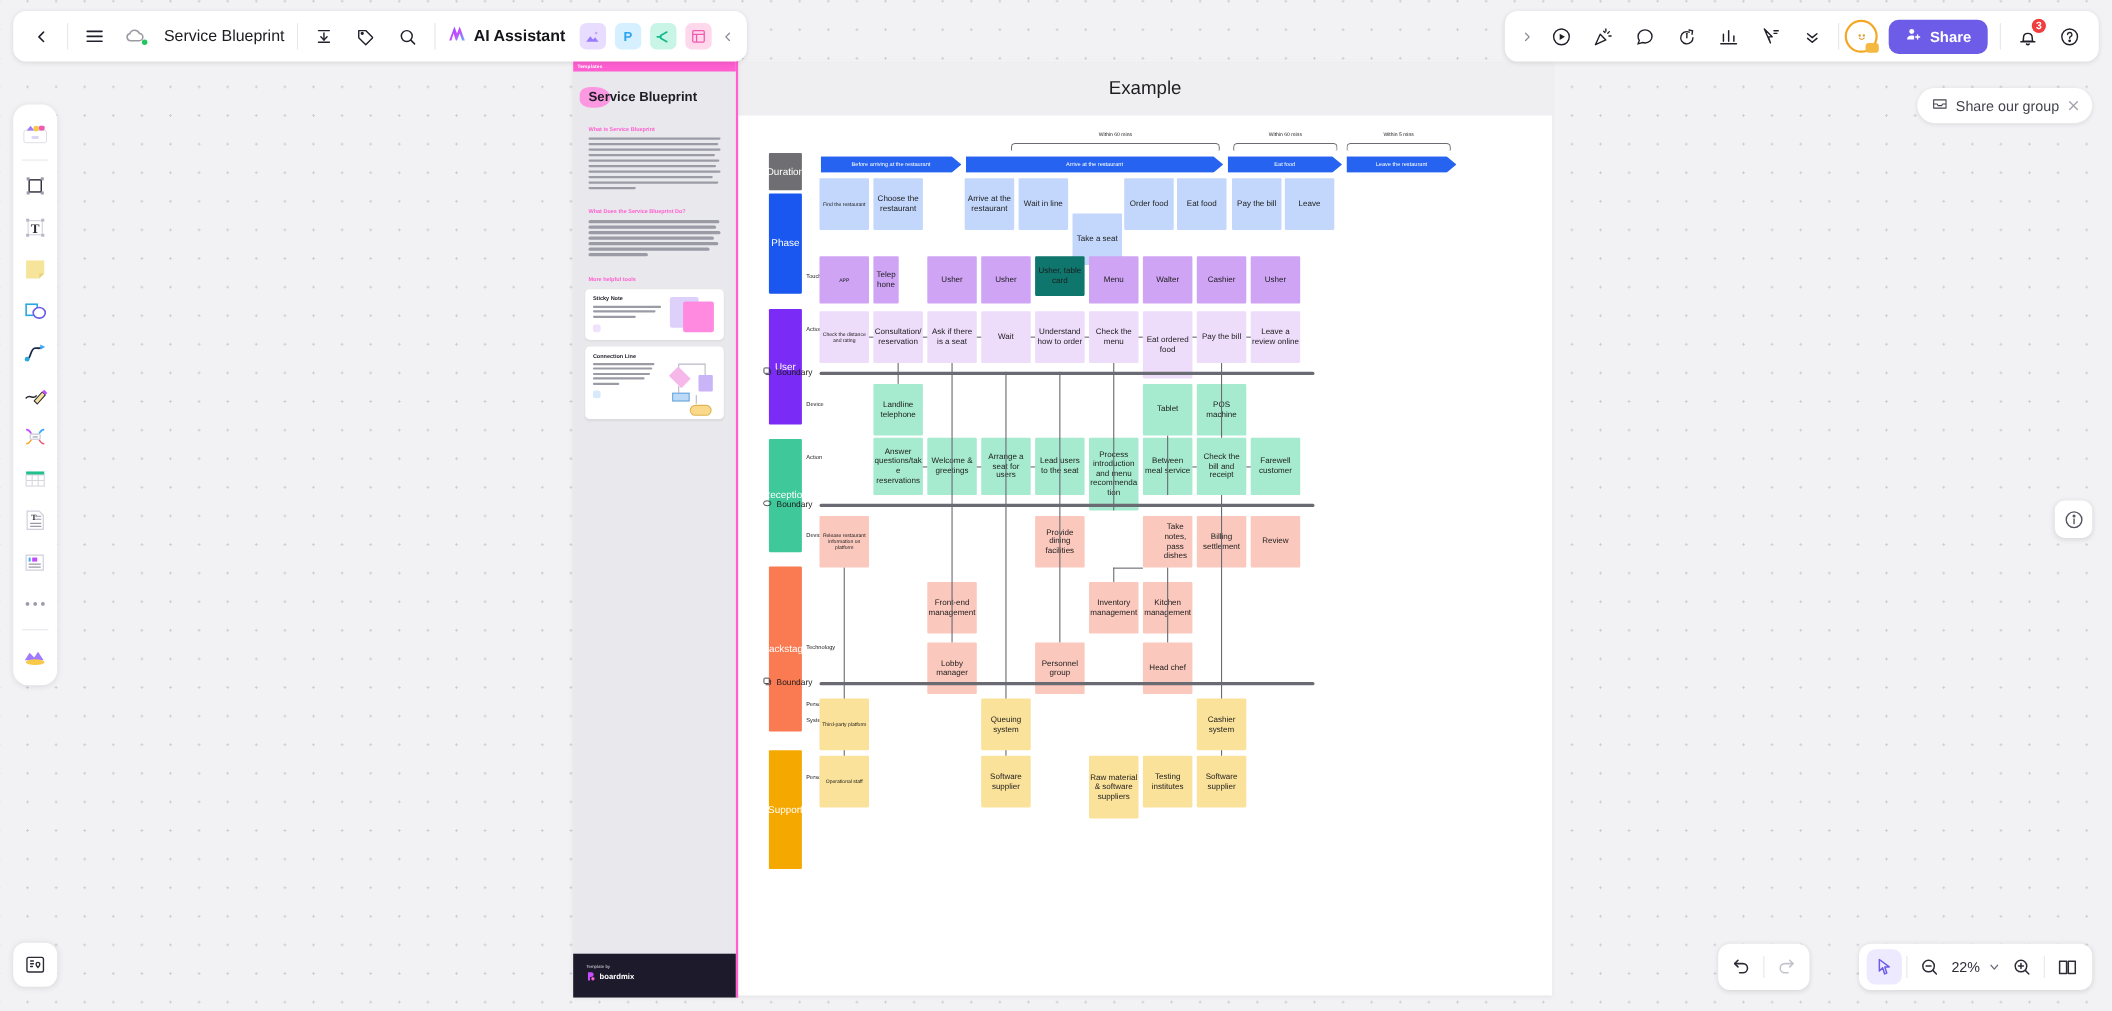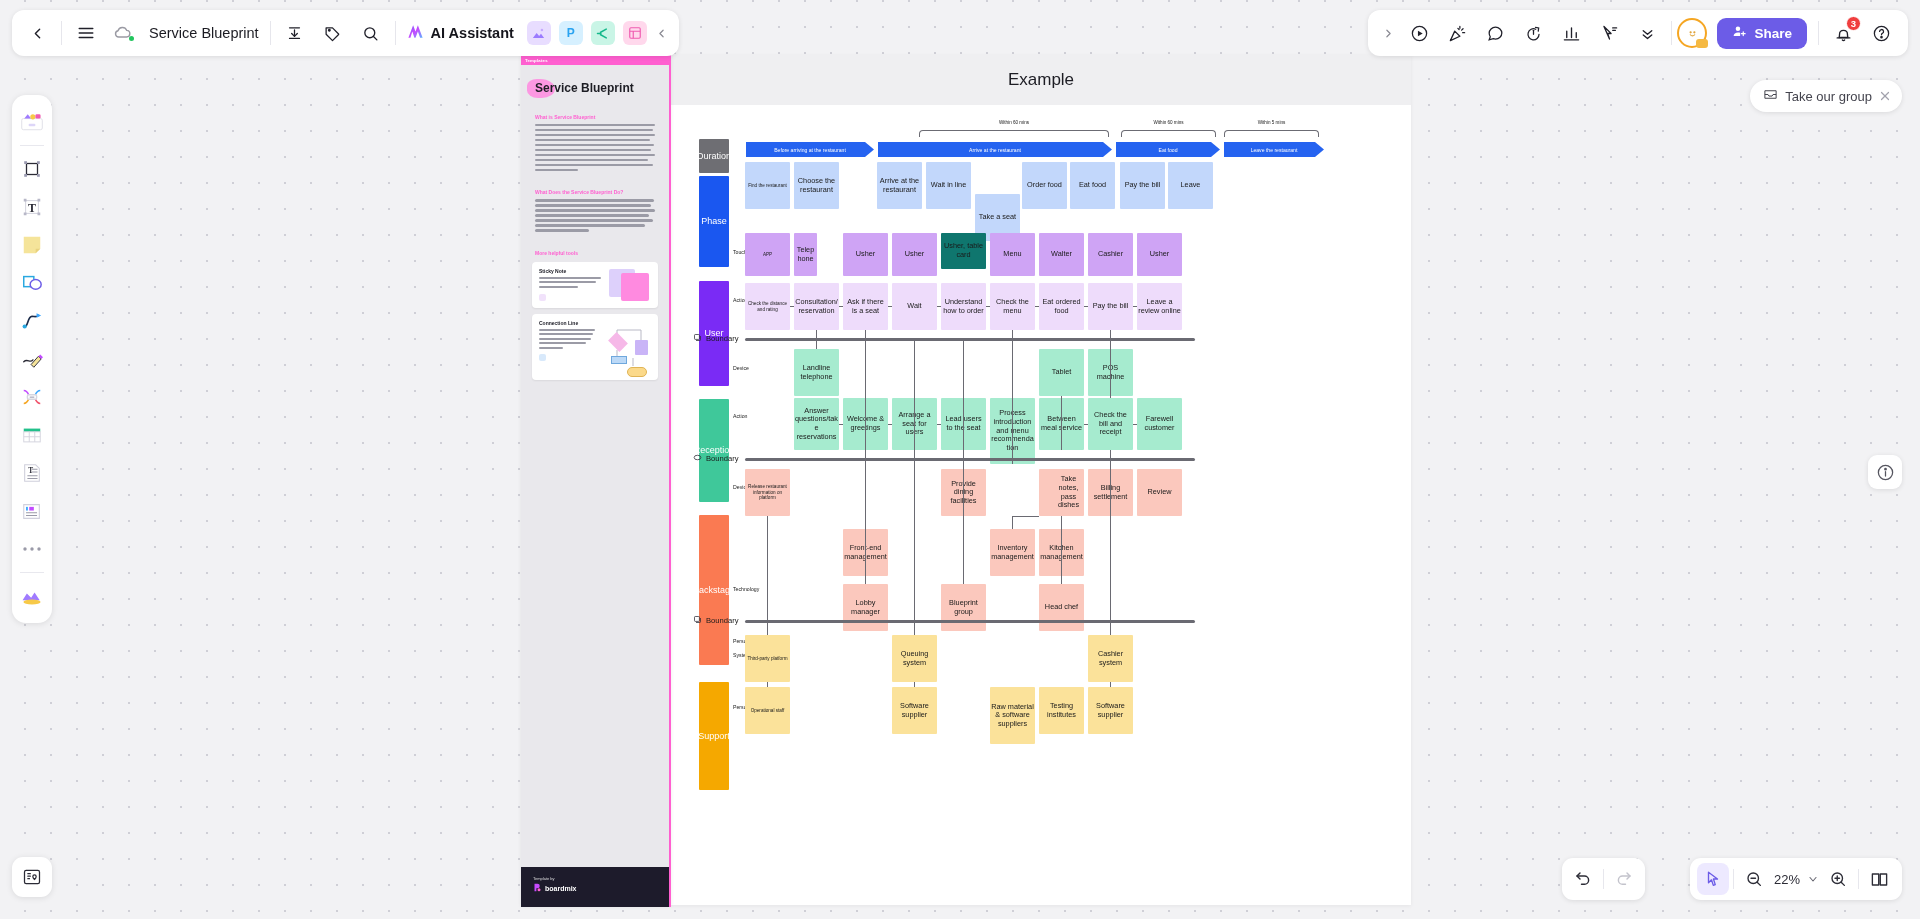--- a/index.html
+++ b/index.html
@@ -590,21 +590,21 @@
   <div class="node" style="left:368px;top:178px;width:45px;height:43px;background:#cfa4f5;">Walter</div>
   <div class="node" style="left:417px;top:178px;width:45px;height:43px;background:#cfa4f5;">Cashier</div>
   <div class="node" style="left:466px;top:178px;width:45px;height:43px;background:#cfa4f5;">Usher</div>
 
   <div class="node sm" style="left:74px;top:228px;width:45px;height:47px;background:#eedcfb;">Check the distance and rating</div>
   <div class="node" style="left:123px;top:228px;width:45px;height:47px;background:#eedcfb;">Consultation/reservation</div>
   <div class="node" style="left:172px;top:228px;width:45px;height:47px;background:#eedcfb;">Ask if there is a seat</div>
   <div class="node" style="left:221px;top:228px;width:45px;height:47px;background:#eedcfb;">Wait</div>
   <div class="node" style="left:270px;top:228px;width:45px;height:47px;background:#eedcfb;">Understand how to order</div>
   <div class="node" style="left:319px;top:228px;width:45px;height:47px;background:#eedcfb;">Check the menu</div>
-  <div class="node" style="left:368px;top:228px;width:45px;height:47px;background:#eedcfb;">Eat ordered food</div>
+  <div class="node" style="left:368px;top:228px;width:45px;height:61px;background:#eedcfb;">Eat ordered food</div>
   <div class="node" style="left:417px;top:228px;width:45px;height:47px;background:#eedcfb;">Pay the bill</div>
   <div class="node" style="left:466px;top:228px;width:45px;height:47px;background:#eedcfb;">Leave a review online</div>
 
   <div class="conn h" style="left:119px;top:251px;width:4px;"></div>
   <div class="conn h" style="left:168px;top:251px;width:4px;"></div>
   <div class="conn h" style="left:217px;top:251px;width:4px;"></div>
   <div class="conn h" style="left:266px;top:251px;width:4px;"></div>
   <div class="conn h" style="left:315px;top:251px;width:4px;"></div>
   <div class="conn h" style="left:364px;top:251px;width:4px;"></div>
   <div class="conn h" style="left:413px;top:251px;width:4px;"></div>
@@ -669,21 +669,21 @@
   <div class="node" style="left:270px;top:414px;width:45px;height:47px;background:#fbc8bd;">Provide dining facilities</div>
   <div class="node" style="left:368px;top:414px;width:45px;height:47px;background:#fbc8bd;padding-left:15px;">Take notes, pass dishes</div>
   <div class="node" style="left:417px;top:414px;width:45px;height:47px;background:#fbc8bd;">Billing settlement</div>
   <div class="node" style="left:466px;top:414px;width:45px;height:47px;background:#fbc8bd;">Review</div>
 
   <div class="node" style="left:172px;top:474px;width:45px;height:47px;background:#fbc8bd;">Front-end management</div>
   <div class="node" style="left:319px;top:474px;width:45px;height:47px;background:#fbc8bd;">Inventory management</div>
   <div class="node" style="left:368px;top:474px;width:45px;height:47px;background:#fbc8bd;">Kitchen management</div>
 
   <div class="node" style="left:172px;top:529px;width:45px;height:47px;background:#fbc8bd;">Lobby manager</div>
-  <div class="node" style="left:270px;top:529px;width:45px;height:47px;background:#fbc8bd;">Blueprint group</div>
+  <div class="node" style="left:270px;top:529px;width:45px;height:47px;background:#fbc8bd;">Personnel group</div>
   <div class="node" style="left:368px;top:529px;width:45px;height:47px;background:#fbc8bd;">Head chef</div>
 
   <div class="conn v" style="left:96px;top:461px;height:137px;"></div>
   <div class="conn v" style="left:194px;top:395px;height:134px;"></div>
   <div class="conn v" style="left:243px;top:395px;height:203px;"></div>
   <div class="conn v" style="left:292px;top:395px;height:134px;"></div>
   <div class="conn v" style="left:390px;top:461px;height:68px;"></div>
   <div class="conn v" style="left:439px;top:395px;height:203px;"></div>
   <div class="conn v" style="left:341px;top:461px;height:13px;"></div>
   <div class="conn h" style="left:341px;top:461px;width:27px;"></div>
@@ -717,21 +717,21 @@
   <div class="conn v" style="left:439px;top:627px;height:5px;"></div>
 </div>
 
 <div id="joingroup">
   <span>
     <svg width="15" height="15" viewBox="0 0 24 24" fill="none" stroke="#44444e" stroke-width="1.6" stroke-linejoin="round">
         <path d="M3 6h18v12H3z"></path>
         <path d="M3 12h5l1.5 2.5h5L16 12h5"></path>
       </svg>
   </span>
-  <span>Take our group</span>
+  <span>Share our group</span>
   <span style="display:flex;align-items:center;">
     <svg width="12" height="12" viewBox="0 0 24 24" fill="none" stroke="#a2a2ac" stroke-width="2.4" stroke-linecap="round">
         <line x1="5" y1="5" x2="19" y2="19"></line>
         <line x1="19" y1="5" x2="5" y2="19"></line>
       </svg>
   </span>
 </div>
 
 <div id="infobtn">
   <svg width="19" height="19" viewBox="0 0 24 24" fill="none" stroke="#55555f" stroke-width="1.6" stroke-linecap="round">

